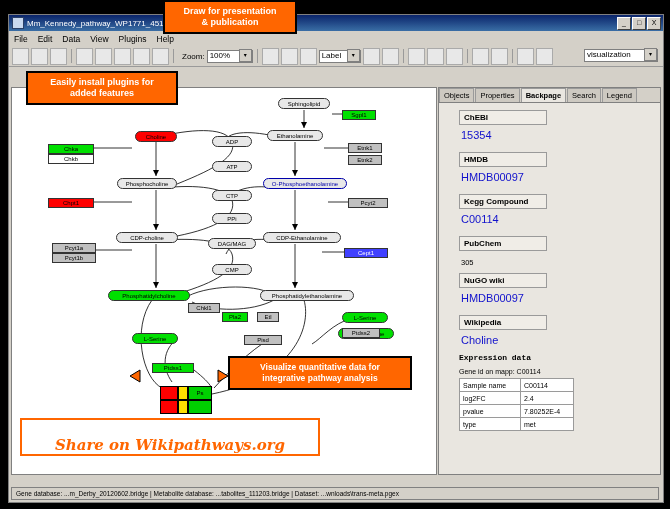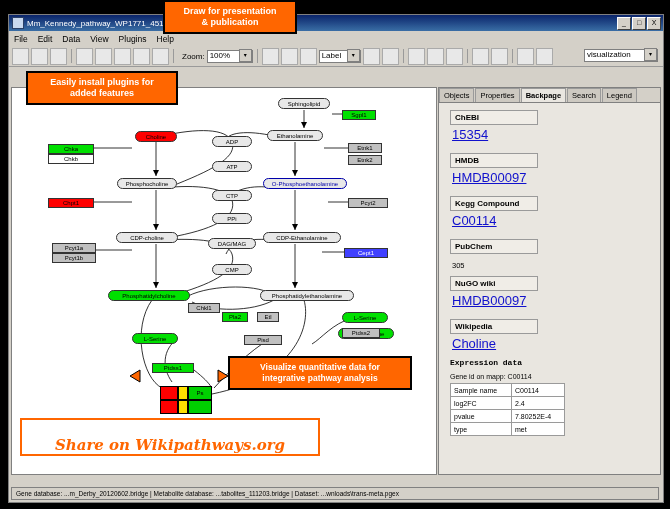--- a/index.html
+++ b/index.html
@@ -41,23 +41,23 @@
   .green{background:#00e000;}
   .red{background:#ff0000;}
   .blue{background:#4040ff;color:#fff;}
   .white{background:#fff;}
   svg.edges{position:absolute;left:0;top:0;width:424px;height:386px;}
   
   .rpanel{position:absolute;left:429px;top:72px;width:221px;height:386px;background:#f0abfc;border:1px solid #808080;}
   .tabs{display:flex;height:14px;font-size:7.5px;border-bottom:1px solid #808080;background:#d4d0c8;}
   .tab{padding:0 4px;line-height:13px;border:1px solid #9a9a9a;border-bottom:none;background:#cdc9c1;margin-right:1px;}
   .tab.active{background:#e9e6e0;font-weight:bold;}
-  .rbody{position:absolute;left:0;top:15px;right:0;bottom:0;background:#e9e6e0;overflow:hidden;padding:3px 11px;box-sizing:border-box;}
+  .rbody{position:absolute;left:0;top:15px;right:0;bottom:0;background:#e9e6e0;overflow:hidden;padding:3px 20px;box-sizing:border-box;}
   .secthead{background:#f0ede7;border:1px solid #9a9a9a;font-size:8px;font-weight:bold;padding:2px 4px;width:88px;box-sizing:border-box;margin-top:4px;}
-  .link{color:#1111cc;text-decoration:underline;font-size:13px;margin:2px 0 7px 2px;display:inline-block;}
+  .link{color:#1111cc;font-size:11px;margin:2px 0 7px 2px;display:inline-block;}
   .plain{font-size:7.5px;margin:2px 0 0 2px;display:inline-block;color:#000;}
   .exprhead{font-size:8px;font-weight:bold;margin-top:0;font-family:Liberation Mono, monospace;}
   .geneid{font-size:7px;margin-top:6px;}
   table.expr{border-collapse:collapse;margin-top:3px;font-size:7px;}
   table.expr td{border:1px solid #9a9a9a;background:#fff;padding:1px 3px;height:10px;}
   table.expr td.k{width:54px;}
   table.expr td.v{width:46px;}
   
   .statusbar{position:absolute;left:2px;bottom:2px;width:648px;height:13px;background:#d4d0c8;border:1px solid #808080;
     font-size:6.5px;line-height:12px;padding-left:4px;box-sizing:border-box;color:#000;}

